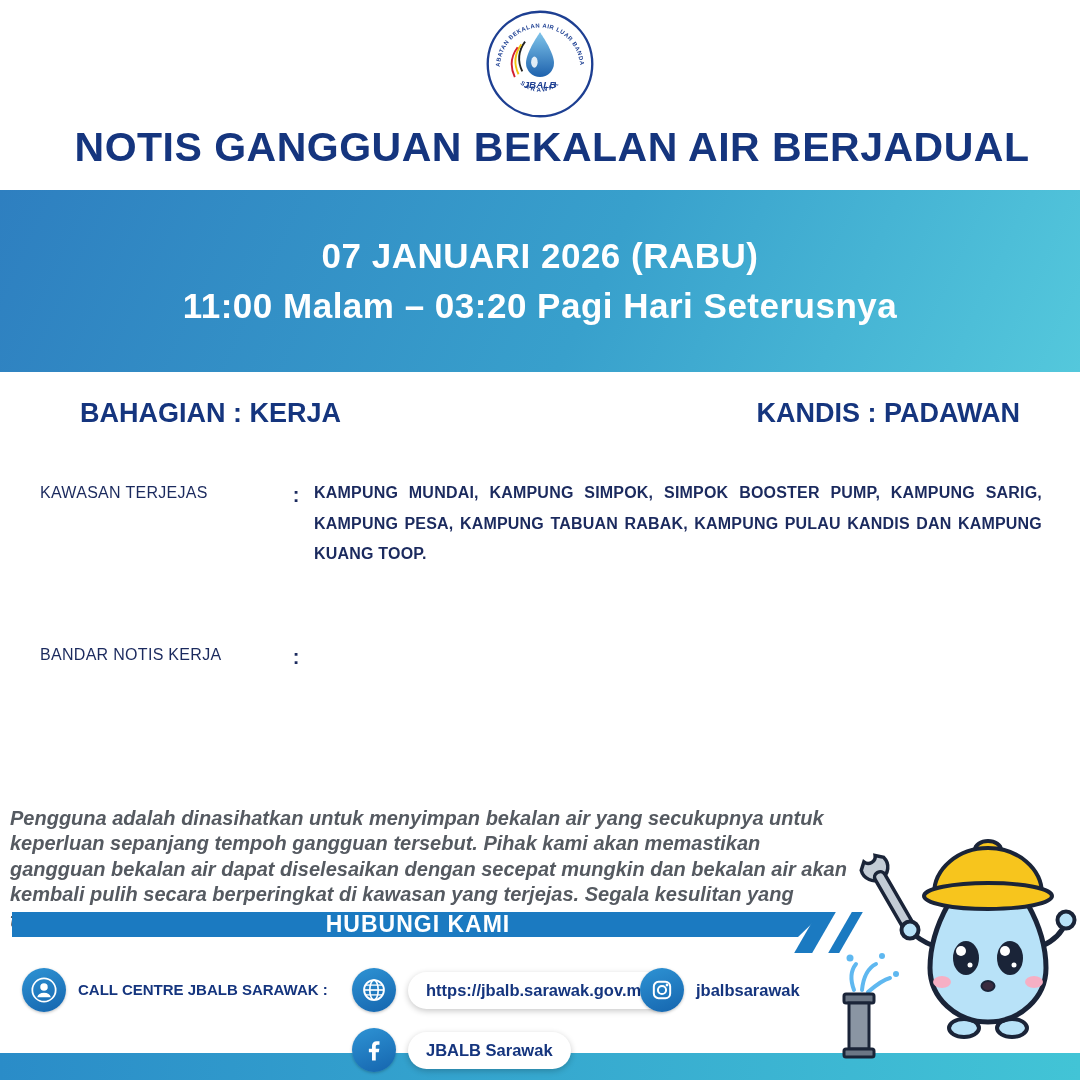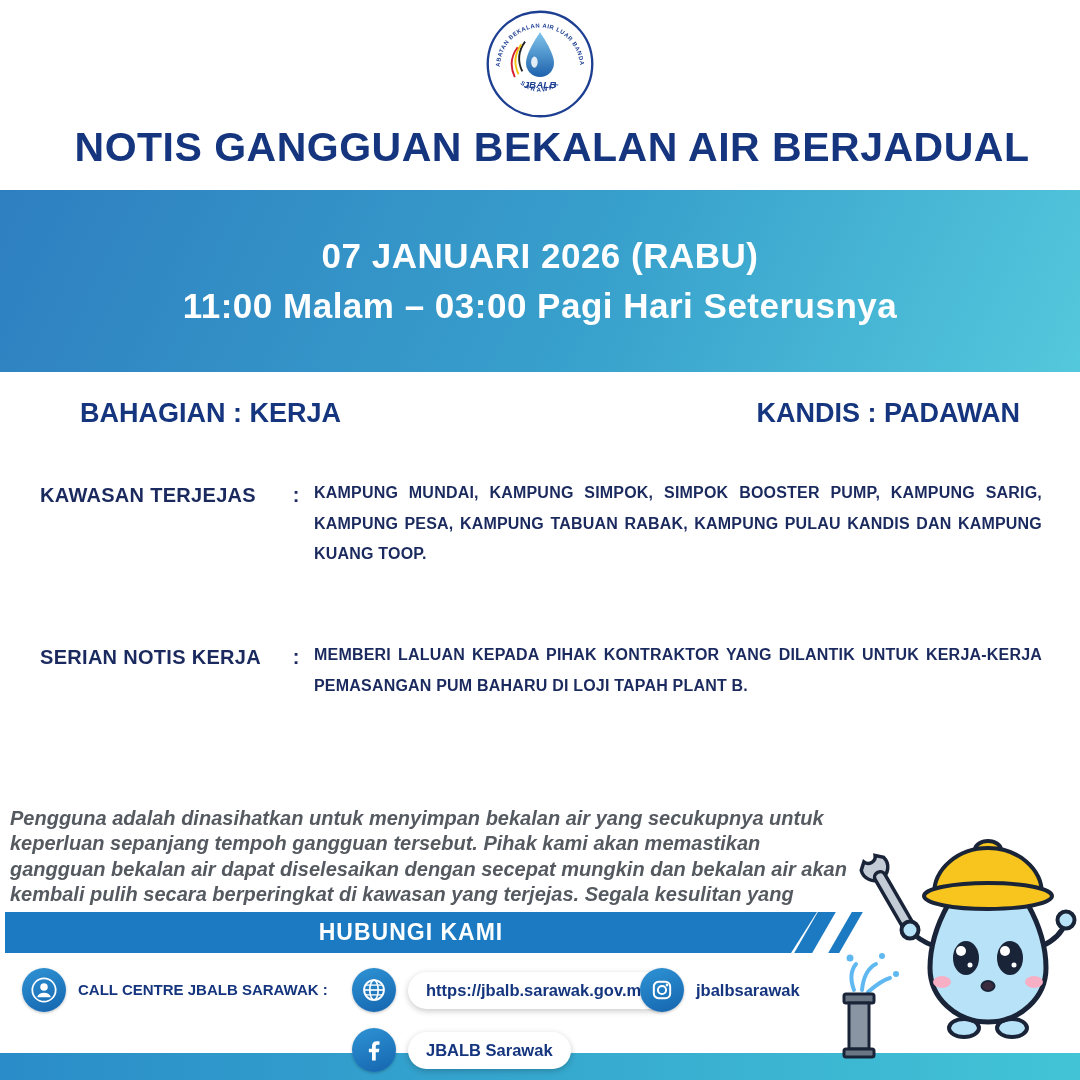--- a/index.html
+++ b/index.html
@@ -26,33 +26,33 @@
     position:absolute;top:398px;left:80px;right:60px;display:flex;justify-content:space-between;
     font-size:27px;font-weight:bold;color:var(--navy,#15357e);
   }
   
   .info-block{
     position:absolute;left:40px;right:38px;display:grid;grid-template-columns:238px 36px 1fr;
     color:var(--ink,#1b2a5e);
   }
   .info-block.kawasan{top:478px;}
   .info-block.huraian{top:640px;}
-  .info-label{font-size:20px;font-weight:bold;padding-top:6px;letter-spacing:.3px;}
+  .info-label{font-size:16px;font-weight:normal;padding-top:6px;letter-spacing:.3px;}
   .info-colon{font-size:20px;font-weight:bold;padding-top:6px;text-align:center;}
   .info-text{
     margin:0;font-size:16px;font-weight:bold;line-height:1.92;text-align:justify;letter-spacing:.2px;
   }
   
   .advisory{
     position:absolute;top:806px;left:10px;width:842px;margin:0;
     font-size:20px;font-style:italic;font-weight:bold;line-height:1.27;color:var(--gray,#555a61);
   }
   
   .contact-bar{
-    position:absolute;top:912px;left:5px;width:812px;height:41px;background:var(--bar,#1b7ac1);
+    position:absolute;top:912px;left:12px;width:812px;height:25px;background:var(--bar,#1b7ac1);
     clip-path:polygon(0 0,100% 0,calc(100% - 26px) 100%,0 100%);
     display:flex;align-items:center;justify-content:center;
   }
   .contact-bar span{color:#fff;font-size:23px;font-weight:bold;letter-spacing:1px;}
   .bar-stripe{position:absolute;top:912px;height:41px;background:var(--bar,#1b7ac1);transform:skewX(-30deg);}
   .bar-stripe.s1{left:806px;width:18px;}
   .bar-stripe.s2{left:840px;width:11px;}
   
   .contact-group{position:absolute;display:flex;align-items:center;gap:12px;z-index:3;}
   .cg-call{top:968px;left:22px;justify-content:flex-end;}
@@ -107,38 +107,37 @@
       <text font-size="6.5" font-weight="bold" fill="#1d3f92" letter-spacing="2">
         <textPath href="#lg-bot" startOffset="50%" text-anchor="middle">SARAWAK</textPath>
       </text>
     </svg>
   </div>
 
   <h1 class="title">NOTIS GANGGUAN BEKALAN AIR BERJADUAL</h1>
 
   <div class="banner">
     <div class="banner-line">07 JANUARI 2026 (RABU)</div>
-    <div class="banner-line">11:00 Malam – 03:00 Pagi Hari Seterusnya</div>
+    <div class="banner-line">11:00 Malam – 03:20 Pagi Hari Seterusnya</div>
   </div>
 
   <div class="region-row">
     <span>BAHAGIAN : KERJA</span>
     <span>KANDIS : PADAWAN</span>
   </div>
 
   <div class="info-block kawasan">
     <span class="info-label">KAWASAN TERJEJAS</span>
     <span class="info-colon">:</span>
     <p class="info-text">KAMPUNG MUNDAI, KAMPUNG SIMPOK, SIMPOK BOOSTER PUMP, KAMPUNG SARIG, KAMPUNG PESA, KAMPUNG TABUAN RABAK, KAMPUNG PULAU KANDIS DAN KAMPUNG KUANG TOOP.</p>
   </div>
 
   <div class="info-block huraian">
-    <span class="info-label">SERIAN NOTIS KERJA</span>
+    <span class="info-label">BANDAR NOTIS KERJA</span>
     <span class="info-colon">:</span>
-    <p class="info-text">MEMBERI LALUAN KEPADA PIHAK KONTRAKTOR YANG DILANTIK UNTUK KERJA-KERJA PEMASANGAN PUM BAHARU DI LOJI TAPAH PLANT B.</p>
   </div>
 
   <p class="advisory">Pengguna adalah dinasihatkan untuk menyimpan bekalan air yang secukupnya untuk keperluan sepanjang tempoh gangguan tersebut. Pihak kami akan memastikan gangguan bekalan air dapat diselesaikan dengan secepat mungkin dan bekalan air akan kembali pulih secara berperingkat di kawasan yang terjejas. Segala kesulitan yang timbul akibat gangguan ini adalah sangat dikesali.</p>
 
   <div class="contact-bar">
     <span>HUBUNGI KAMI</span>
   </div>
   <div class="bar-stripe s1"></div>
   <div class="bar-stripe s2"></div>
 

